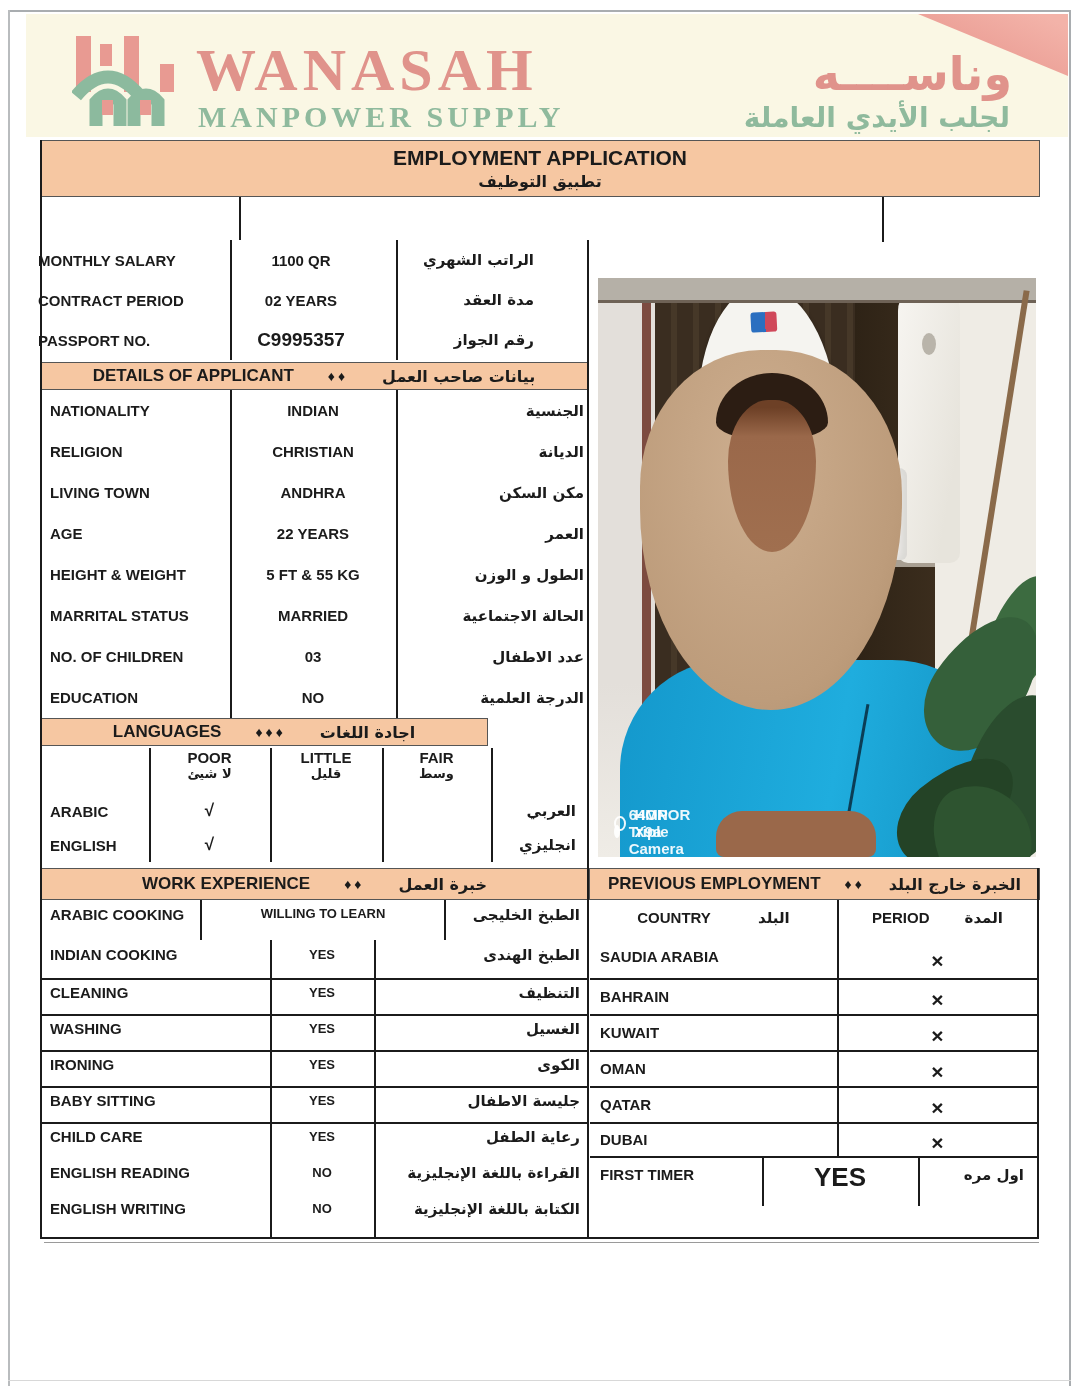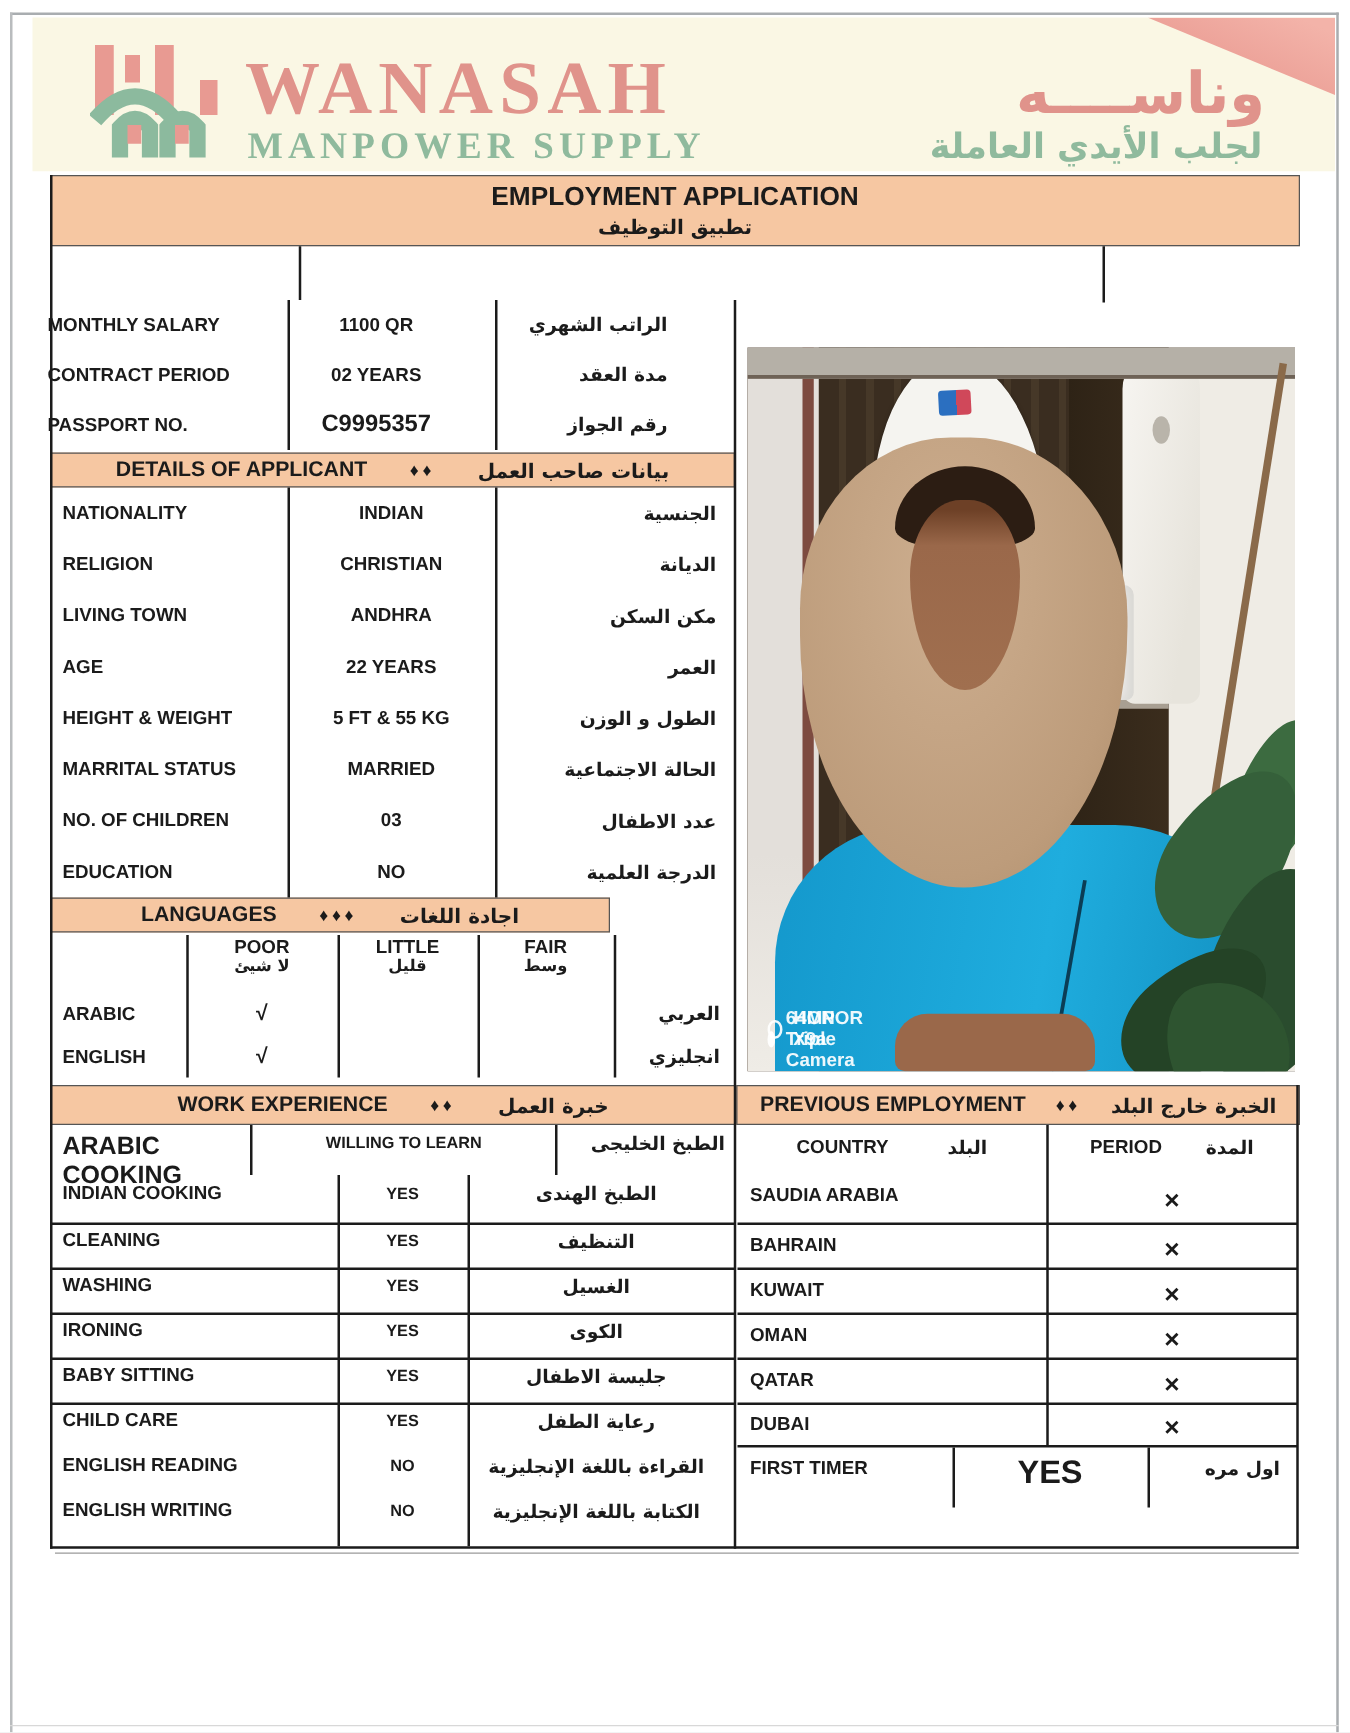--- a/index.html
+++ b/index.html
@@ -48,47 +48,47 @@
 
   
   .frow{display:flex;align-items:center;font-weight:bold;font-size:15px;}
   .frow .l{width:190px;padding-left:10px;box-sizing:border-box;}
   .frow .v{width:166px;text-align:center;}
   .frow .a{flex:1;text-align:right;padding-right:42px;}
   .salary{position:absolute;left:28px;top:240px;width:548px;height:120px;display:flex;flex-direction:column;}
   .salary .frow{flex:1;}
   .details{position:absolute;left:40px;top:390px;width:548px;height:328px;display:flex;flex-direction:column;}
   .details .frow{flex:1;}
-  .details .frow .a{padding-right:15px;}
+  .details .frow .a{padding-right:4px;}
 
   
   .langs{position:absolute;left:40px;top:746px;width:548px;height:120px;font-weight:bold;}
   .langs .hdr{display:flex;height:48px;}
   .langs .hdr .c{display:flex;flex-direction:column;align-items:center;justify-content:flex-start;padding-top:3px;}
   .langs .hdr .en{font-size:15px;}
   .langs .hdr .arx{font-size:13px;}
   .lc0{width:109px;}.lc1{width:121px;}.lc2{width:112px;}.lc3{width:109px;}.lc4{flex:1;}
   .langs .lrow{display:flex;height:34px;align-items:center;font-size:15px;}
   .langs .lrow .name{width:109px;padding-left:10px;box-sizing:border-box;}
   .langs .lrow .chk{width:121px;text-align:center;font-size:17px;}
   .langs .lrow .chk2{width:112px;text-align:center;}
   .langs .lrow .chk3{width:109px;text-align:center;}
   .langs .lrow .arx{flex:1;text-align:right;padding-right:12px;}
 
   
   .wetab{position:absolute;left:40px;top:900px;width:548px;height:337px;font-weight:bold;font-size:14px;}
   .we-row1{display:flex;height:40px;}
-  .we-row1 .l{width:160px;padding:6px 0 0 10px;box-sizing:border-box;font-size:20px;}
+  .we-row1 .l{width:160px;padding:6px 0 0 10px;box-sizing:border-box;font-size:15px;}
   .we-row1 .v{width:246px;text-align:center;padding-top:6px;box-sizing:border-box;
               border-left:2px solid #1b1b1b;border-right:2px solid #1b1b1b;font-size:13px;}
   .we-row1 .a{flex:1;text-align:right;padding:6px 8px 0 0;font-size:15px;}
   .we-row{display:flex;}
   .we-row .l{width:230px;padding:6px 0 0 10px;box-sizing:border-box;font-size:15px;}
   .we-row .v{width:104px;text-align:center;padding-top:7px;font-size:13px;}
-  .we-row .a{flex:1;text-align:center;padding:6px 8px 0 0;font-size:15px;}
+  .we-row .a{flex:1;text-align:right;padding:6px 8px 0 0;font-size:15px;}
 
   
   .petab{position:absolute;left:590px;top:900px;width:448px;height:337px;font-weight:bold;}
   .pe-hdr{display:flex;height:35px;font-size:15px;}
   .pe-hdr .ch,.pe-hdr .ph{display:flex;align-items:center;justify-content:space-evenly;}
   .pe-hdr .ch{width:247px;}
   .pe-hdr .ph{flex:1;}
   .pe-row{display:flex;align-items:center;}
   .pe-row .c{width:247px;padding-left:10px;box-sizing:border-box;font-size:15px;}
   .pe-row .x{flex:1;text-align:center;font-size:21px;padding-top:8px;}

